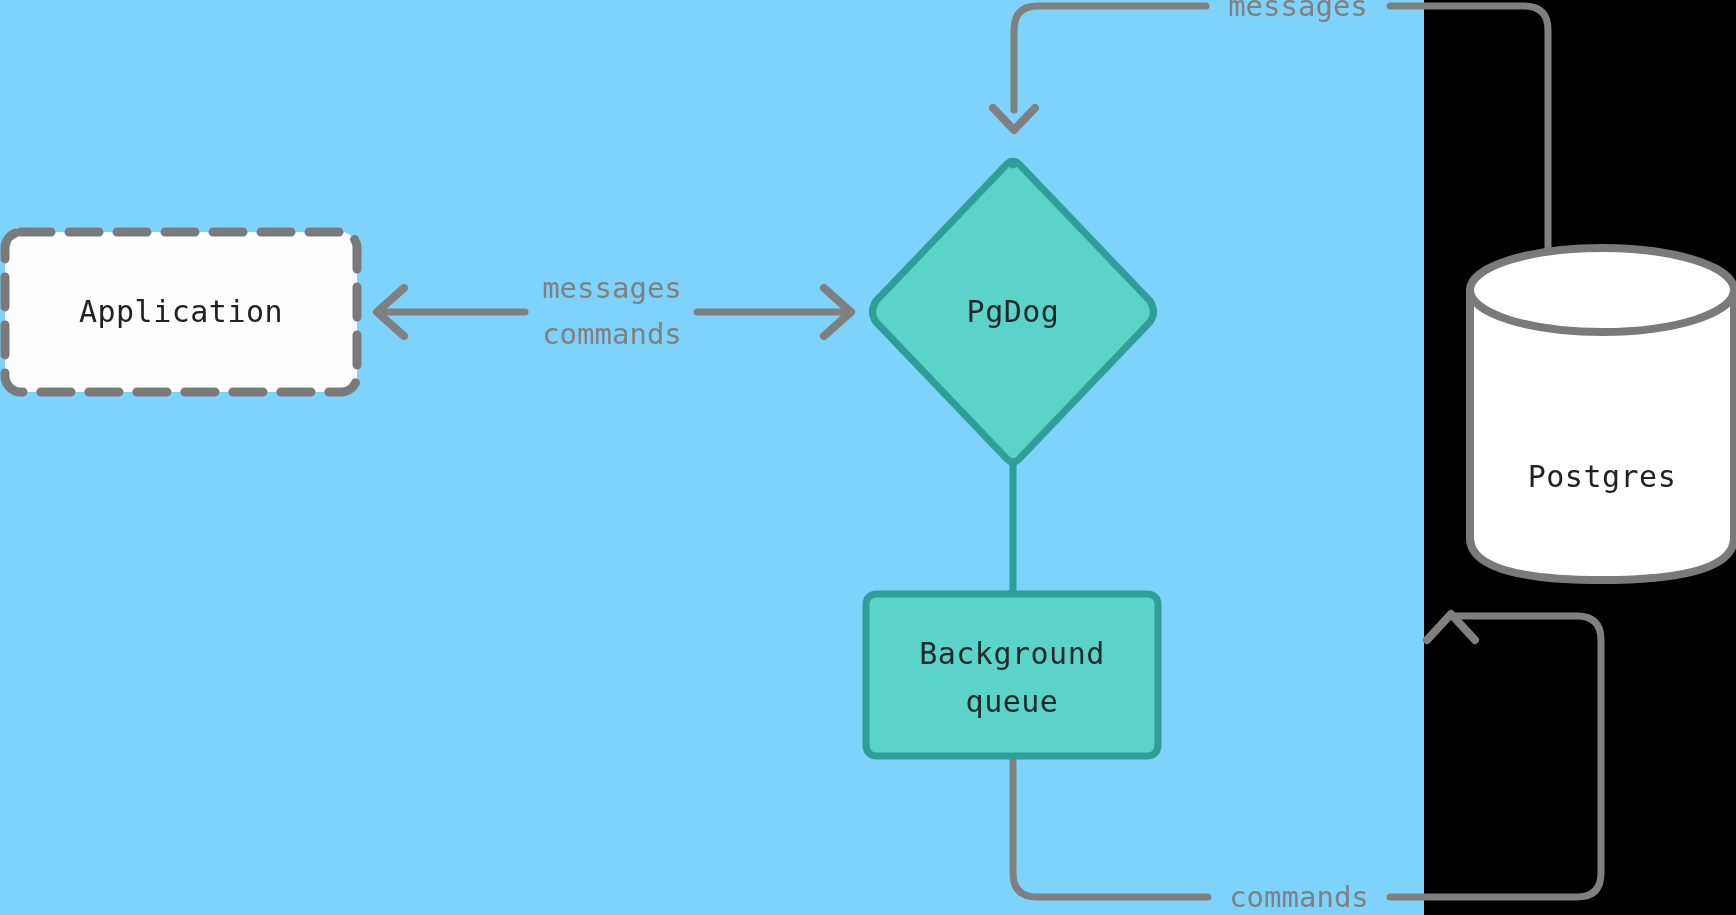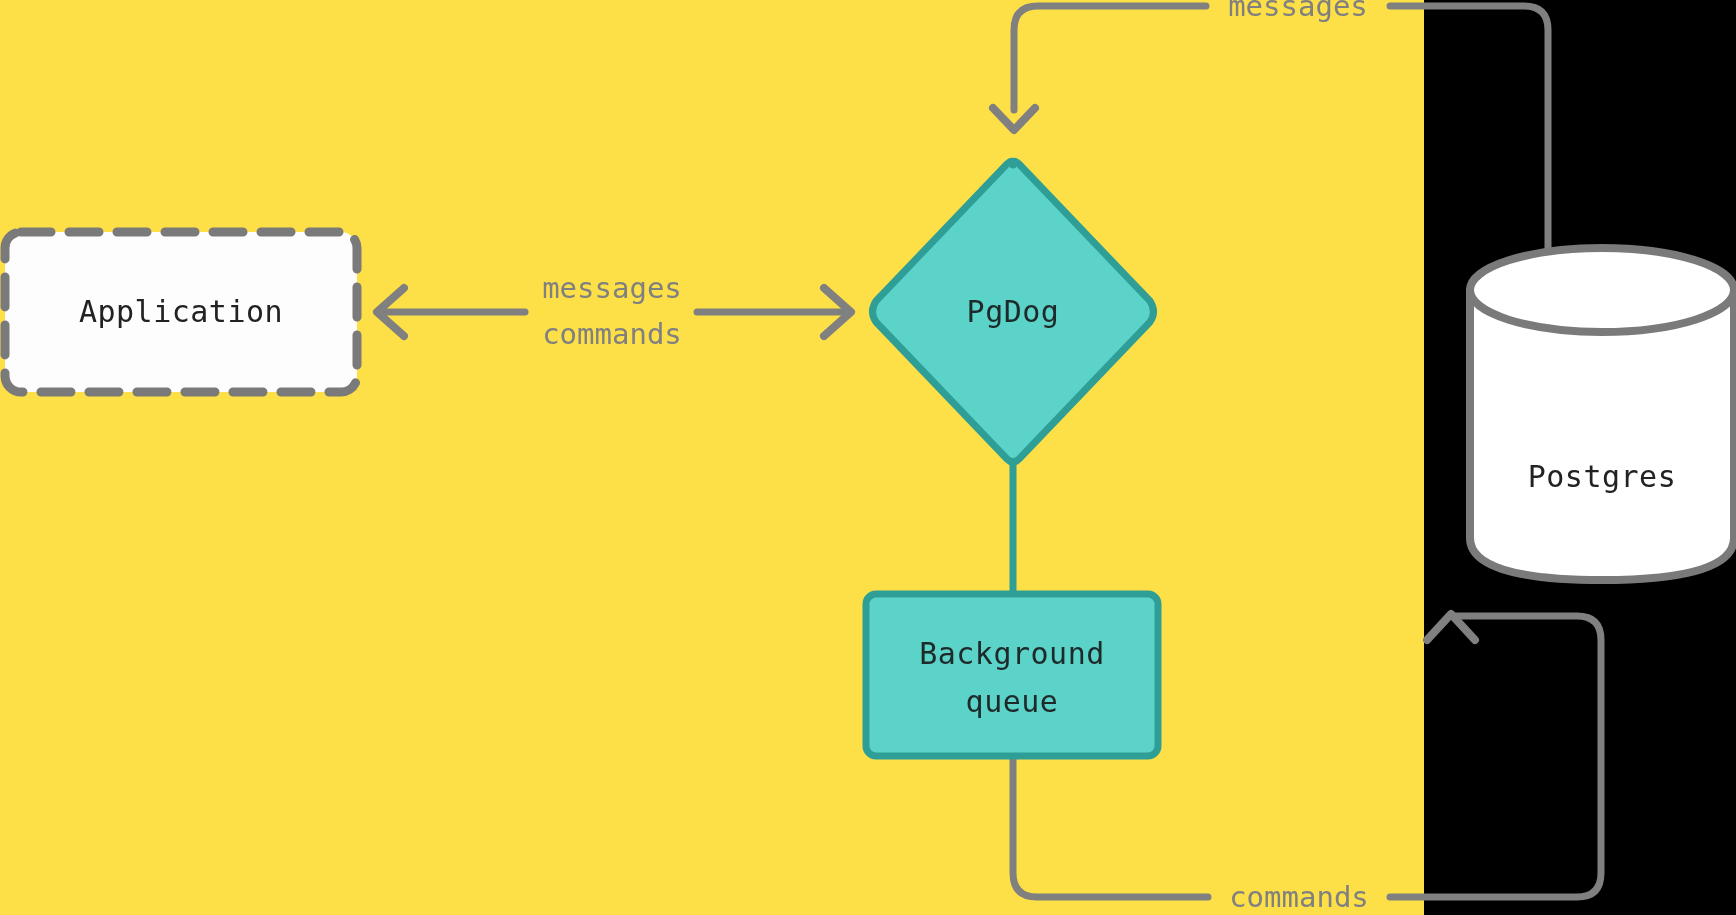--- a/index.html
+++ b/index.html
@@ -10,21 +10,21 @@
   body {
     width: 1736px;
     height: 915px;
     overflow: hidden;
     font-family: "DejaVu Sans Mono", monospace;
   }
   #diagram-root {
     position: relative;
     width: 1424px;
     height: 915px;
-    background: #fde047;
+    background: #7dd3fc;
     text-decoration: underline;
   }
   svg#flow-svg {
     position: absolute;
     top: 0;
     left: 0;
     width: 1736px;
     height: 915px;
     display: block;
   }

